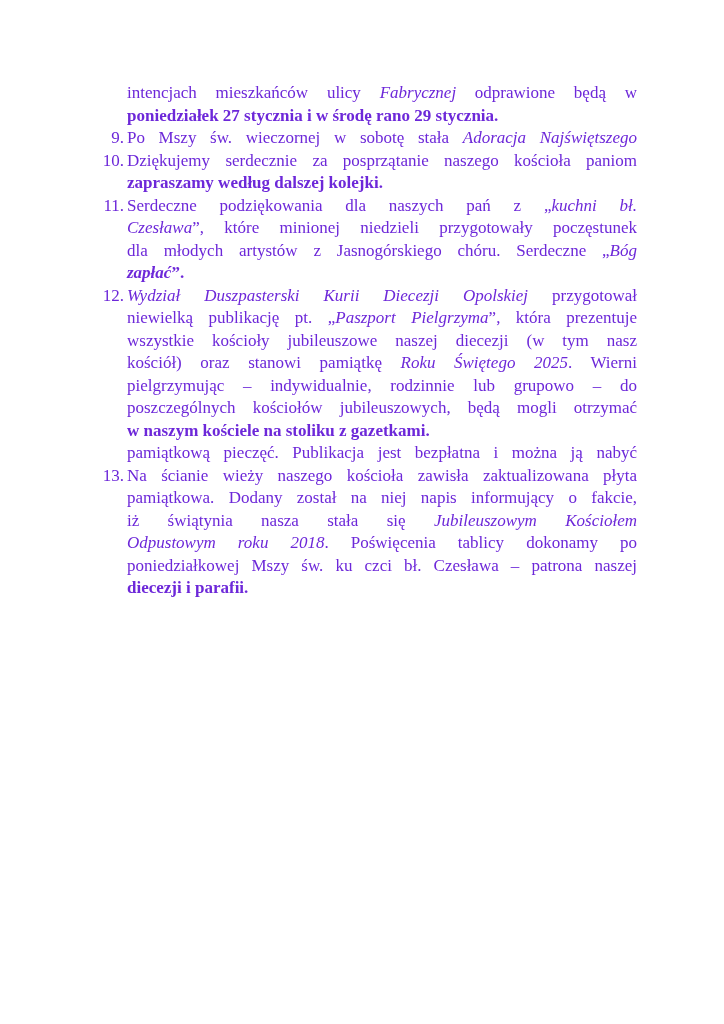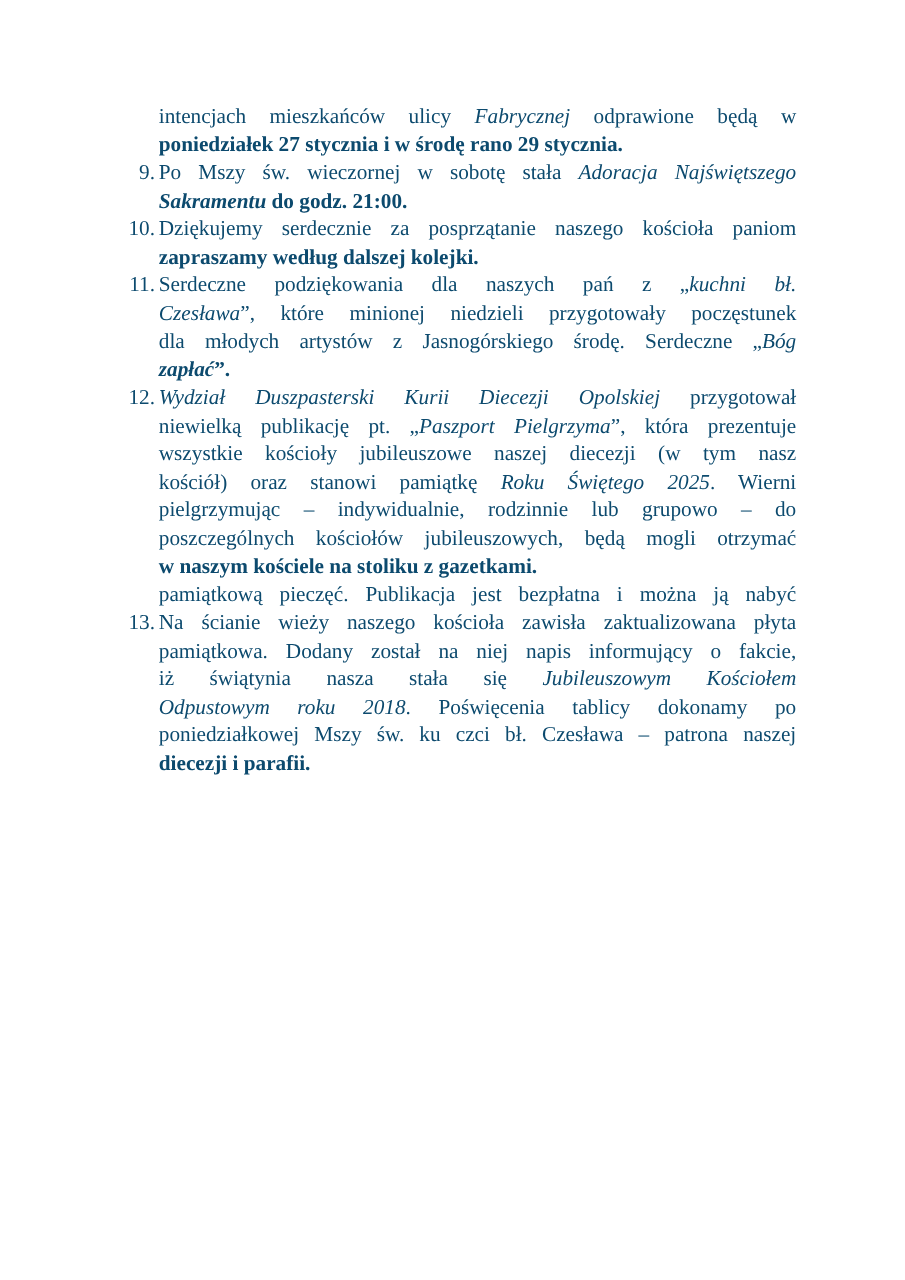--- a/index.html
+++ b/index.html
@@ -44,40 +44,39 @@
     font-weight: bold;
   }
   em {
     font-style: italic;
   }
 </style>
 </head>
 <body style="background: rgb(255, 255, 255);">
 
 <main class="sheet">
-  <section class="textblock" id="doc" style="color: #0c4a6e;">
+  <section class="textblock" id="doc" style="color: #6d28d9;">
       <div class="para">
         <div class="line"><span>intencjach mieszkańców ulicy </span><em>Fabrycznej</em><span> odprawione będą w</span></div>
         <div class="line last"><span>poniedziałek 27 stycznia i w środę rano 29 stycznia.</span></div>
       </div>
       <div class="para">
         <span class="num">9.</span>
         <div class="line"><span>Po Mszy św. wieczornej w sobotę stała </span><em>Adoracja Najświętszego</em></div>
-        <div class="line last"><em>Sakramentu</em><span> do godz. 21:00.</span></div>
       </div>
       <div class="para">
         <span class="num">10.</span>
         <div class="line"><span>Dziękujemy serdecznie za posprzątanie naszego kościoła paniom</span></div>
         <div class="line last"><span>zapraszamy według dalszej kolejki.</span></div>
       </div>
       <div class="para">
         <span class="num">11.</span>
         <div class="line"><span>Serdeczne podziękowania dla naszych pań z „</span><em>kuchni bł.</em></div>
         <div class="line"><em>Czesława</em><span>”, które minionej niedzieli przygotowały poczęstunek</span></div>
-        <div class="line"><span>dla młodych artystów z Jasnogórskiego środę. Serdeczne „</span><em>Bóg</em></div>
+        <div class="line"><span>dla młodych artystów z Jasnogórskiego chóru. Serdeczne „</span><em>Bóg</em></div>
         <div class="line last"><em>zapłać</em><span>”.</span></div>
       </div>
       <div class="para">
         <span class="num">12.</span>
         <div class="line"><em>Wydział Duszpasterski Kurii Diecezji Opolskiej</em><span> przygotował</span></div>
         <div class="line"><span>niewielką publikację pt. „</span><em>Paszport Pielgrzyma</em><span>”, która prezentuje</span></div>
         <div class="line"><span>wszystkie kościoły jubileuszowe naszej diecezji (w tym nasz</span></div>
         <div class="line"><span>kościół) oraz stanowi pamiątkę </span><em>Roku Świętego 2025</em><span>. Wierni</span></div>
         <div class="line"><span>pielgrzymując – indywidualnie, rodzinnie lub grupowo – do</span></div>
         <div class="line"><span>poszczególnych kościołów jubileuszowych, będą mogli otrzymać</span></div>

